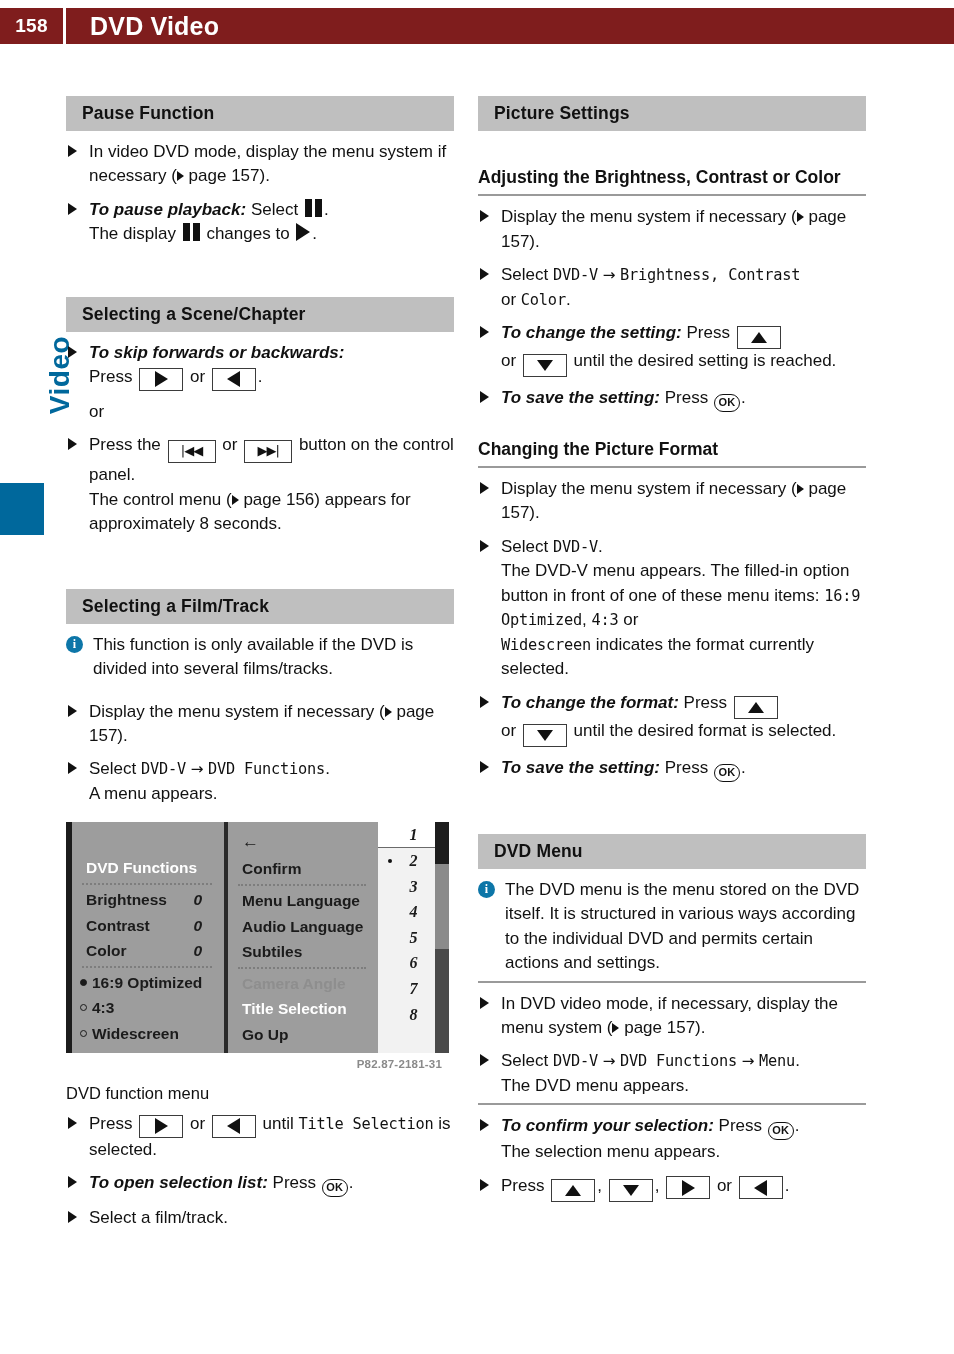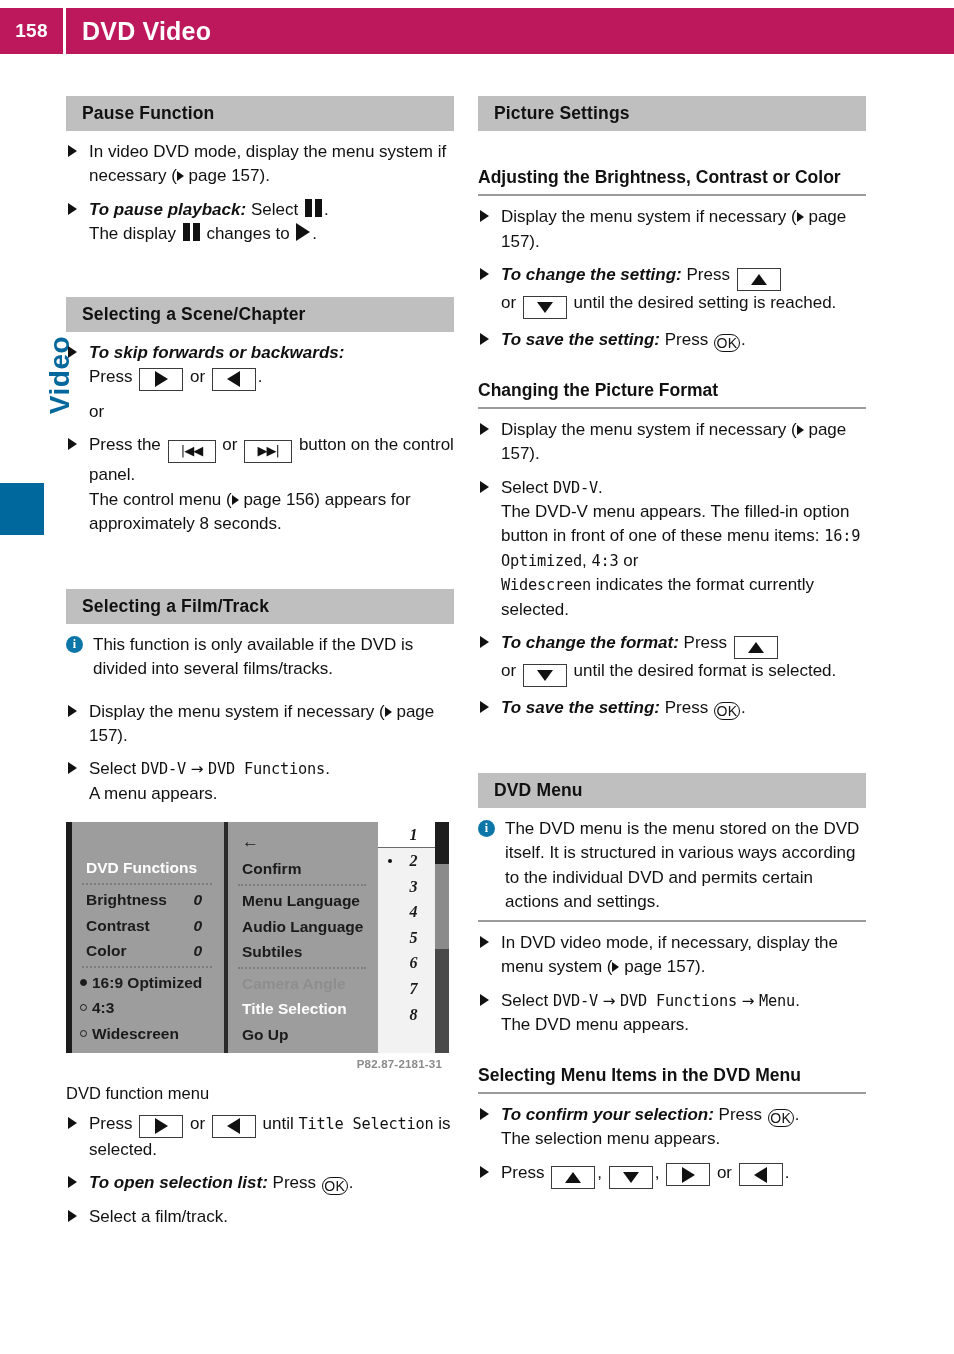--- a/index.html
+++ b/index.html
@@ -8,34 +8,34 @@
     background: #ffffff;
     font-family: "Liberation Sans", sans-serif;
     color: #000000;
     overflow: hidden;
   }
   .page { position: relative; width: 954px; height: 1354px; }
 
   
   .header {
     position: absolute; left: 0; top: 8px;
-    width: 954px; height: 46px;
-    background: #be185d;
+    width: 954px; height: 36px;
+    background: #7f1d1d;
     display: flex; align-items: center;
   }
   .header-page-num {
     width: 63px; text-align: center;
     color: #ffffff; font-weight: bold; font-size: 19px;
     letter-spacing: .3px;
   }
   .header-divider {
     width: 3px; height: 46px; background: #ffffff;
   }
   .header-title {
-    padding-left: 16px;
+    padding-left: 24px;
     color: #ffffff; font-weight: bold; font-size: 25px;
     letter-spacing: .2px;
   }
 
   
   .chapter-tab-label {
     position: absolute; left: -5px; top: 355px;
     width: 130px; height: 40px;
     display: flex; align-items: center; justify-content: center;
     transform: rotate(-90deg);
@@ -132,21 +132,21 @@
   .tri-r { width:0;height:0;border-left:13px solid #111;border-top:8px solid transparent;border-bottom:8px solid transparent; }
   .tri-l { width:0;height:0;border-right:13px solid #111;border-top:8px solid transparent;border-bottom:8px solid transparent; }
   .tri-u { width:0;height:0;border-bottom:11px solid #111;border-left:8px solid transparent;border-right:8px solid transparent; }
   .tri-d { width:0;height:0;border-top:11px solid #111;border-left:8px solid transparent;border-right:8px solid transparent; }
   .skipglyph { font-family: "DejaVu Sans", sans-serif; font-size: 13px; color:#111; letter-spacing:-1px; }
 
   .okkey {
     display: inline-flex; align-items: center; justify-content: center;
     width: 26px; height: 18px; border-radius: 9px;
     border: 1.7px solid #111;
-    font-size: 14px; font-weight: normal; letter-spacing: .3px;
+    font-size: 11px; font-weight: bold; letter-spacing: .3px;
     vertical-align: -3px; margin: 0 1px;
   }
   .pausebars {
     display: inline-flex; gap: 3px; vertical-align: -2px; margin: 0 2px;
   }
   .pausebars i { display:block; width: 7px; height: 18px; background: #111; }
   .playtri {
     display: inline-block; width:0;height:0;
     border-left: 14px solid #111; border-top: 9px solid transparent; border-bottom: 9px solid transparent;
     vertical-align: -2px; margin: 0 2px;
@@ -419,20 +419,24 @@
     <div class="section-bar">Picture Settings</div>
 
     <div class="subheading">Adjusting the Brightness, Contrast or Color</div>
     <div class="subheading-rule"></div>
 
     <div class="bullet">
       <span class="marker"></span>
       <span>Display the menu system if necessary (</span><span class="pageref-tri"></span><span> page 157).</span>
     </div>
 
+    <div class="bullet">
+      <span class="marker"></span>
+      <span>Select </span><span class="mono">DVD-V</span><span class="mono arrow"> → </span><span class="mono">Brightness</span><span class="mono">, </span><span class="mono">Contrast</span><br><span> or </span><span class="mono">Color</span><span>.</span>
+    </div>
 
     <div class="bullet">
       <span class="marker"></span>
       <b>To change the setting:</b><span> Press</span>
       <span class="keybox">
           <span class="tri-u"></span>
         </span><br>
       <span>or</span>
       <span class="keybox">
           <span class="tri-d"></span>
@@ -492,21 +496,20 @@
       <span class="marker"></span>
       <span>In DVD video mode, if necessary, display the menu system (</span><span class="pageref-tri"></span><span> page 157).</span>
     </div>
 
     <div class="bullet">
       <span class="marker"></span>
       <span>Select </span><span class="mono">DVD-V</span><span class="mono arrow"> → </span><span class="mono">DVD Functions</span><span class="mono arrow"> → </span><span class="mono">Menu</span><span>.</span><br>
       <span>The DVD menu appears.</span>
     </div>
 
-    <div class="subheading" style="margin-top:26px">Selecting Menu Items in the DVD Menu</div>
     <div class="subheading-rule"></div>
 
     <div class="bullet">
       <span class="marker"></span>
       <b>To confirm your selection:</b><span> Press</span>
       <span class="okkey">OK</span><span>.</span><br>
       <span>The selection menu appears.</span>
     </div>
 
     <div class="bullet">

